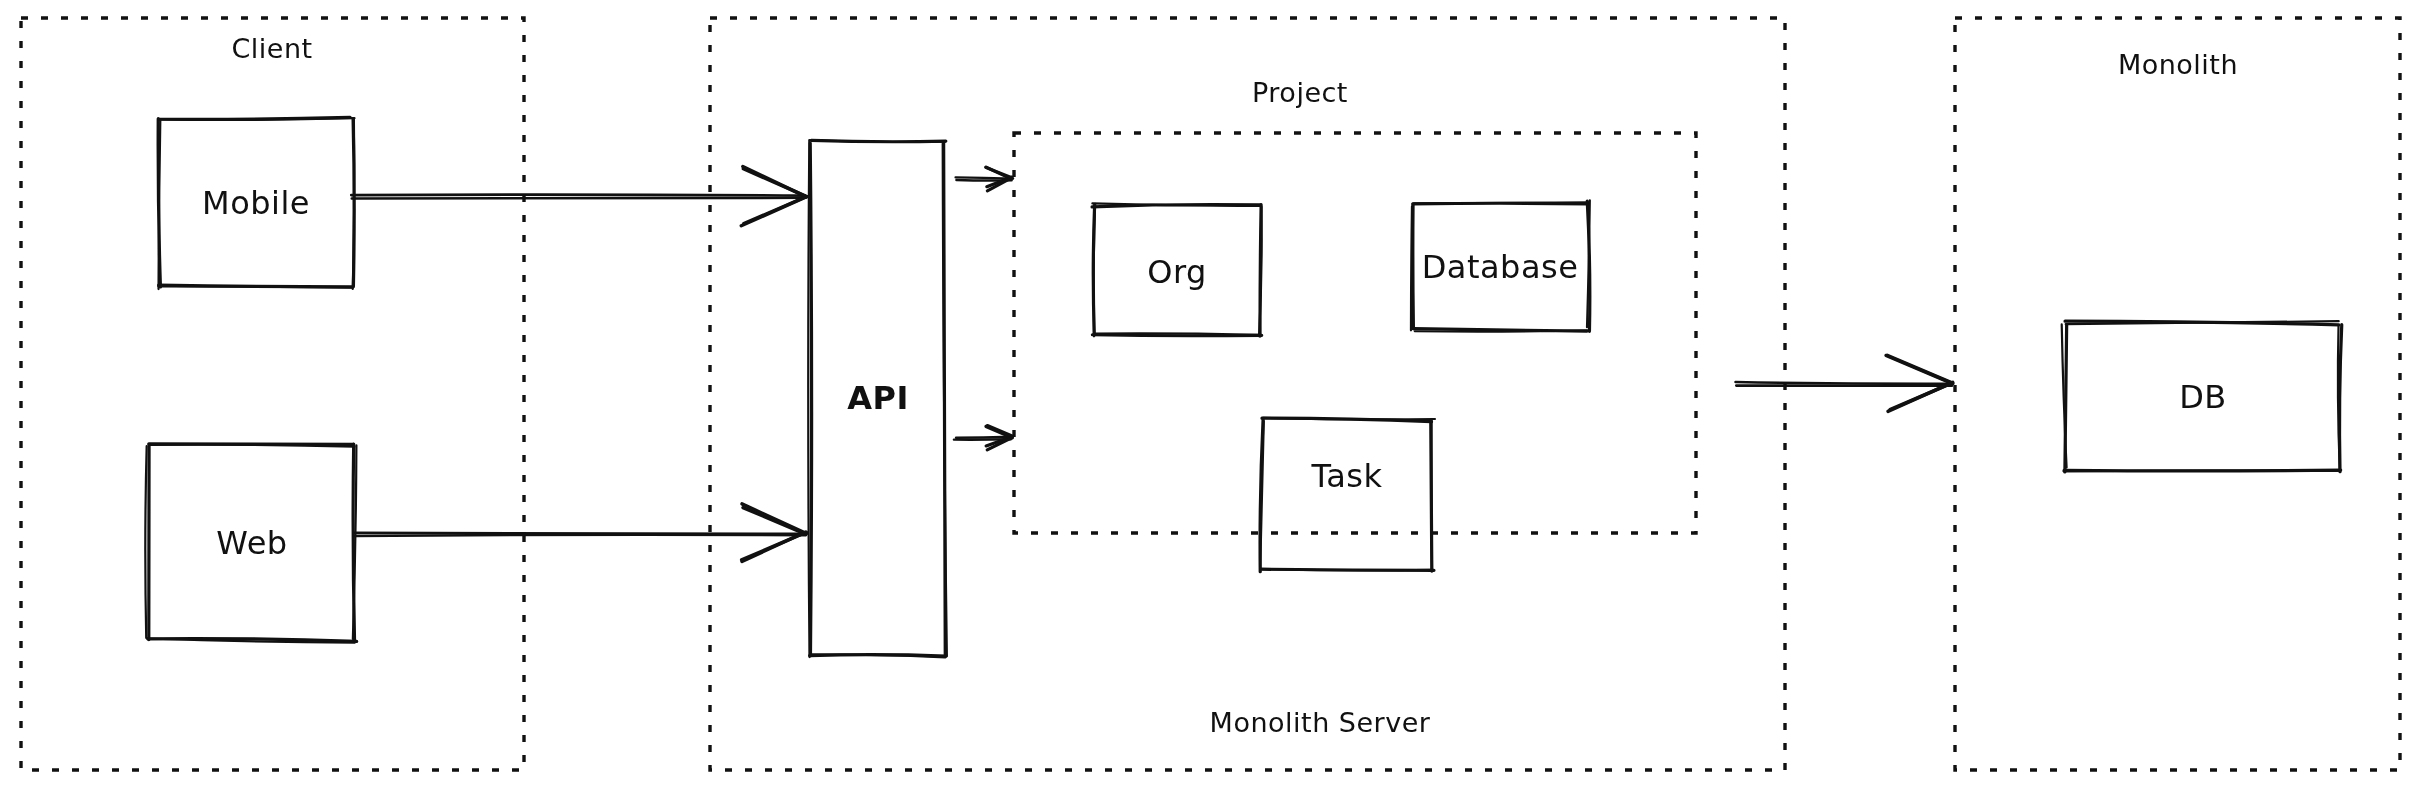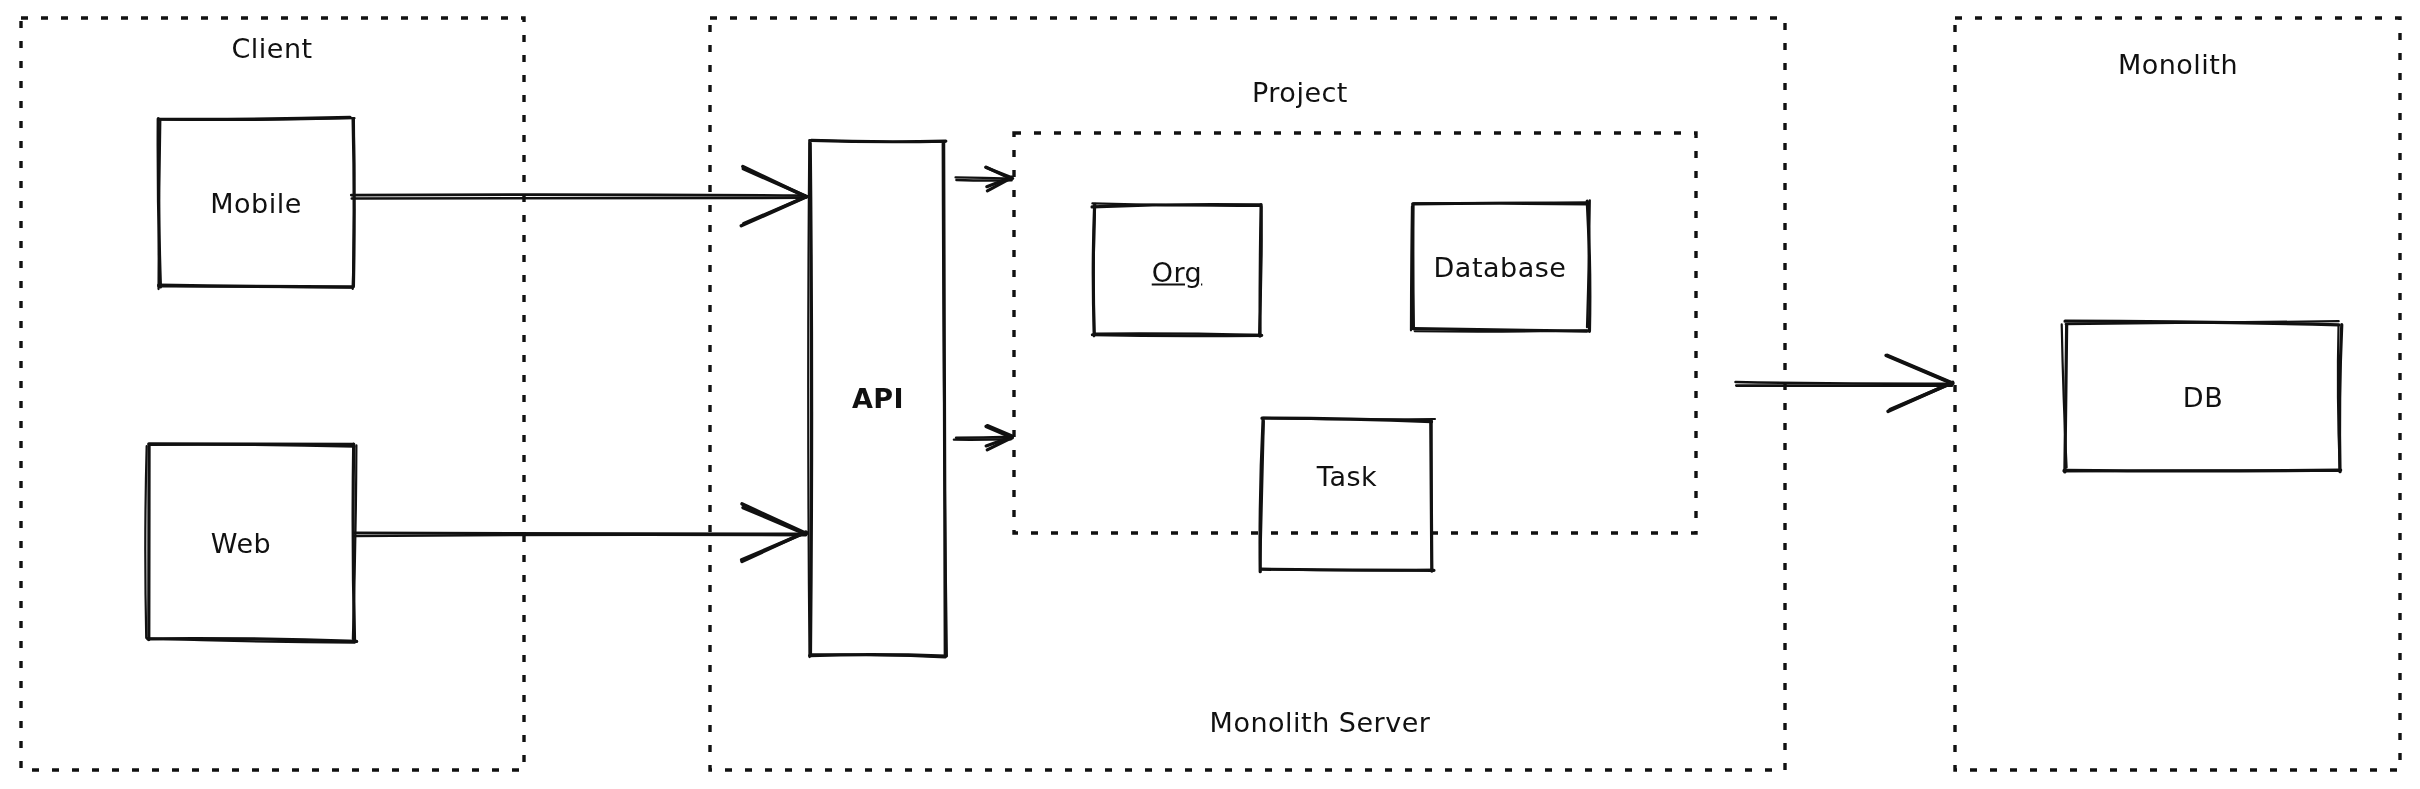--- a/index.html
+++ b/index.html
@@ -33,21 +33,21 @@
     font-weight: 400;
     white-space: nowrap;
     transform: translate(-50%, -50%);
     letter-spacing: 0.5px;
     pointer-events: none;
   }
   .zone-label {
     font-size: 27px;
   }
   .node-label {
-    font-size: 27px;
+    font-size: 32px;
   }
   .zone-hit,
   .node-hit {
     position: absolute;
     background: transparent;
   }
 </style>
 </head>
 <body>
 
@@ -173,25 +173,25 @@
   <div class="zone-label" style="left:272px; top:48px;">Client</div>
 
   <div class="zone-label" style="left:1320px; top:722px;text-align:right;">Monolith Server</div>
 
   <div class="zone-label" style="left:1300px; top:92px;">Project</div>
 
   <div class="zone-label" style="left:2178px; top:64px;">Monolith</div>
 
   <div class="node-label" style="left:256px; top:203px;">Mobile</div>
 
-  <div class="node-label" style="left:241px; top:543px;">Web</div>
+  <div class="node-label" style="left:252px; top:543px;">Web</div>
 
   <div class="node-label" style="left:878px; top:398px;font-weight:bold;">API</div>
 
-  <div class="node-label" style="left:1177px; top:272px;text-decoration:underline;">Org</div>
+  <div class="node-label" style="left:1177px; top:272px;">Org</div>
 
   <div class="node-label" style="left:1500px; top:267px;">Database</div>
 
   <div class="node-label" style="left:1347px; top:476px;">Task</div>
 
   <div class="node-label" style="left:2203px; top:397px;">DB</div>
 
   <div class="zone-hit" style="left:21px;   top:18px;  width:503px;  height:752px;"></div>
   <div class="zone-hit" style="left:710px;  top:18px;  width:1075px; height:752px;"></div>
   <div class="zone-hit" style="left:1014px; top:133px; width:682px;  height:400px;"></div>

